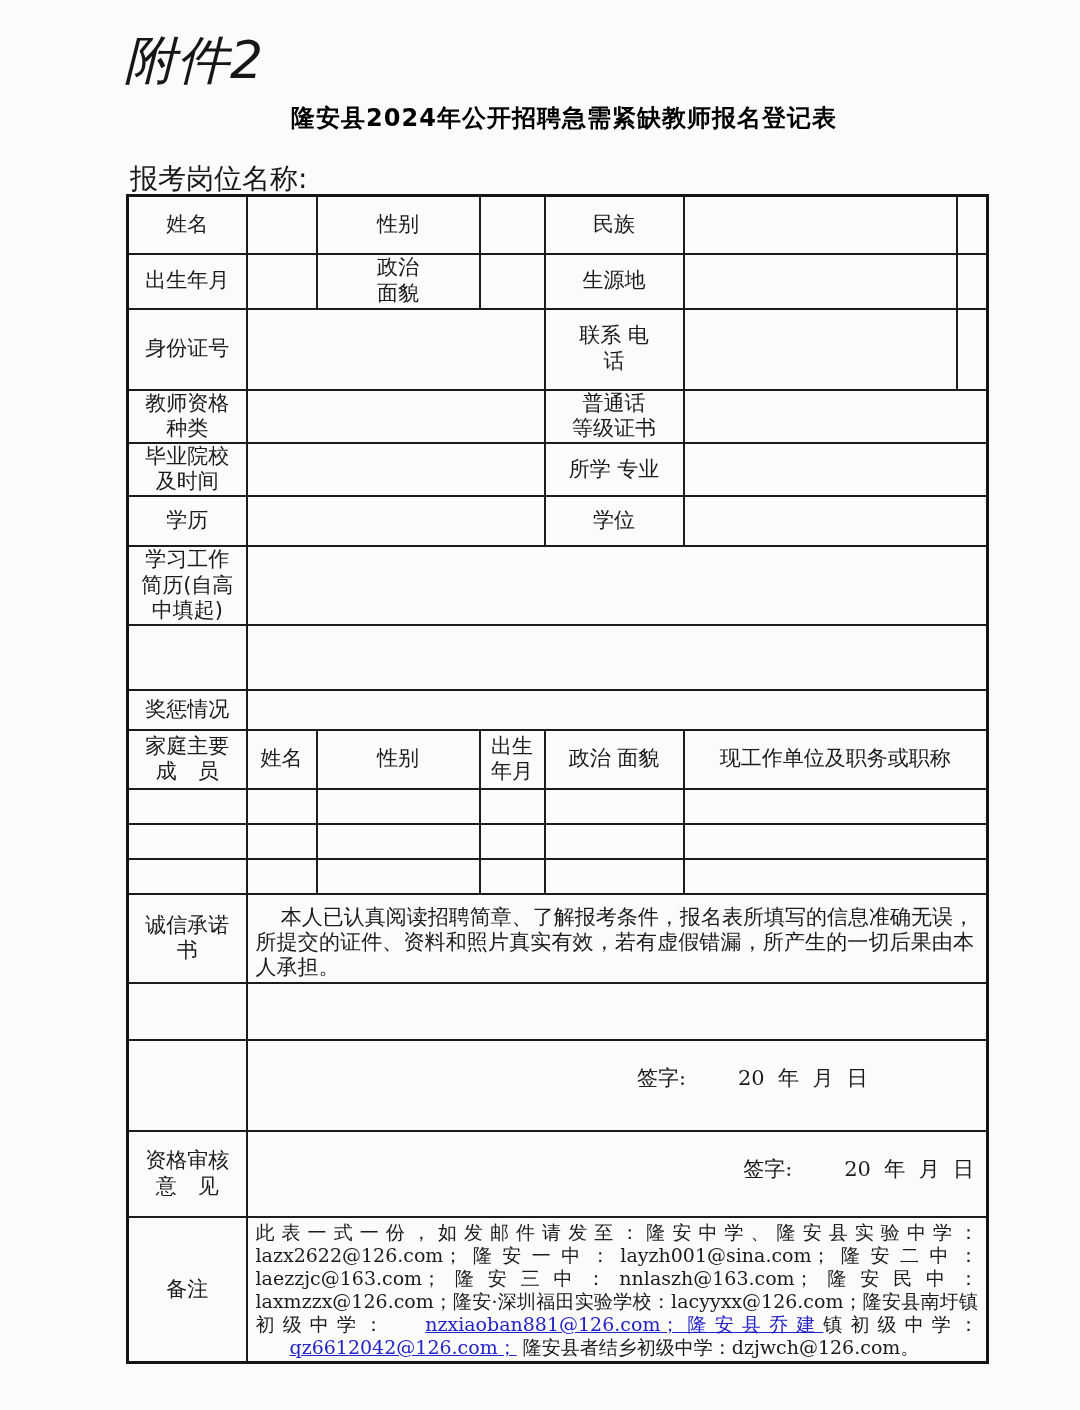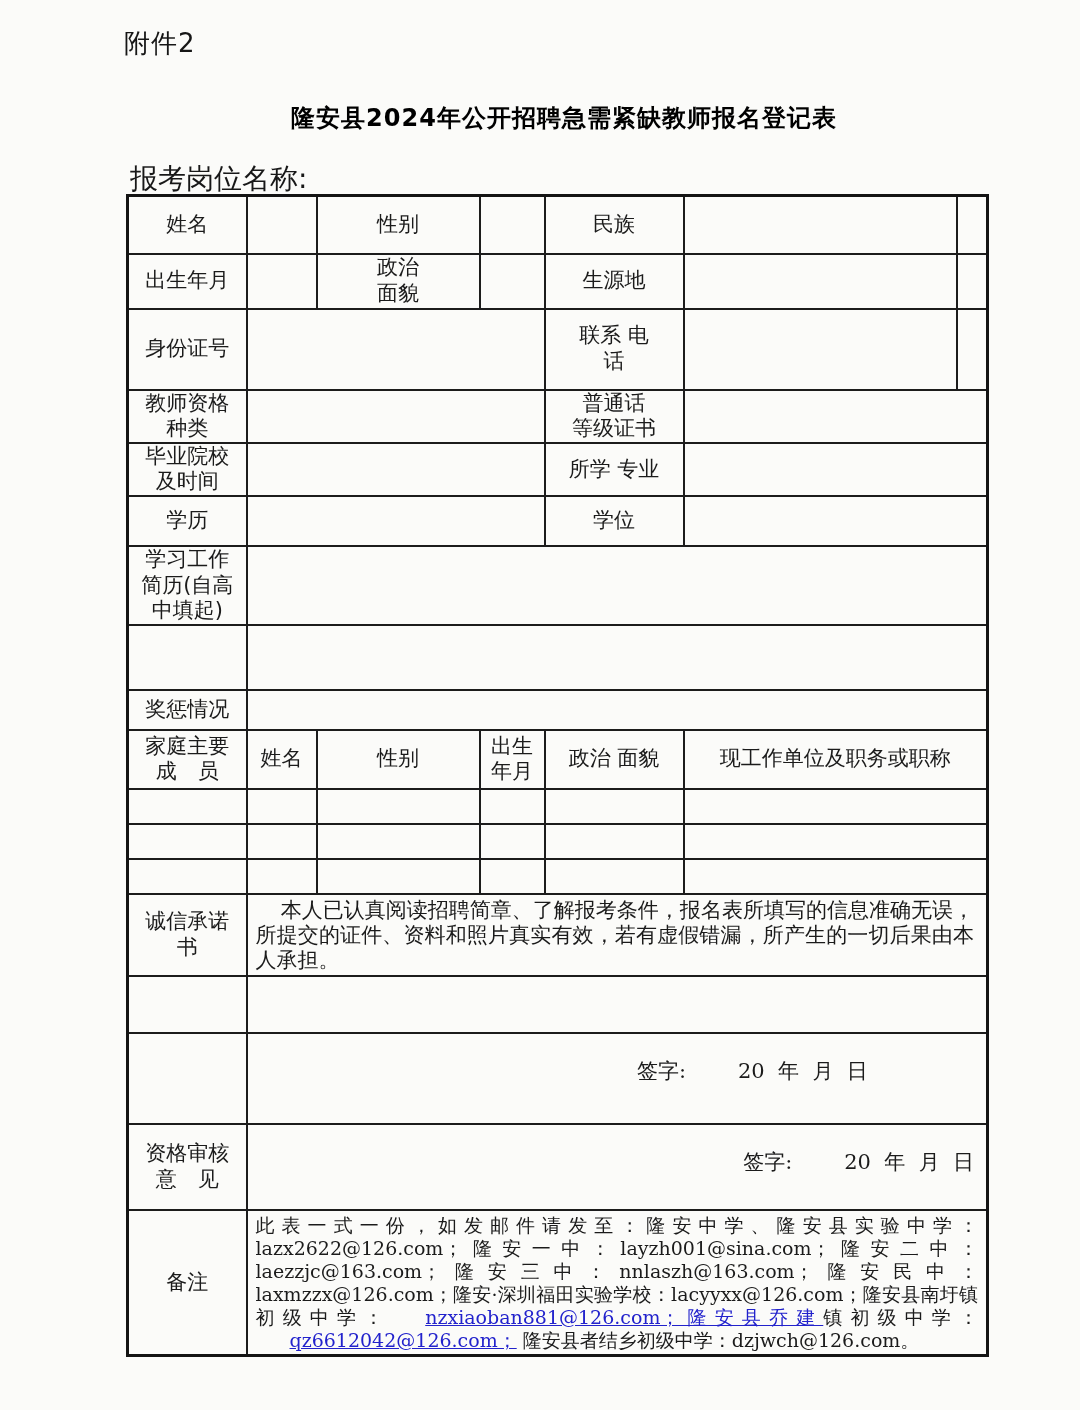--- a/index.html
+++ b/index.html
@@ -6,21 +6,21 @@
   body{
     width:1080px;height:1410px;
     background:#fbfbf9;
     color:#1b1b1b;
     font-family:"DejaVu Sans","Liberation Sans",sans-serif;
     position:relative;
   }
   .page{position:absolute;inset:0;}
   .attachment{
     position:absolute;left:124px;top:26px;
-    font-size:26px;color:#161616;letter-spacing:1px;
+    font-size:52px;color:#161616;letter-spacing:1px;font-style:italic;
   }
   .doc-title{
     position:absolute;left:15px;top:102px;width:1080px;
     text-align:center;font-size:24px;font-weight:bold;color:#000;
     letter-spacing:1px;
     margin-left:9px;
   }
   .pos-label{
     position:absolute;left:130px;top:160px;
     font-size:28px;color:#181818;
@@ -35,21 +35,21 @@
     padding:0;
     text-align:center;vertical-align:middle;
     font-size:21px;line-height:1.22;
     white-space:pre-line;
     overflow:hidden;
   }
   td.prose{
     white-space:normal;text-align:left;vertical-align:top;
   }
   .pledge-body{
-    padding:3px 12px 2px 8px;
+    padding:10px 12px 2px 8px;
     text-indent:1.2em;
     font-size:21px;line-height:25px;
     text-align:justify;
   }
   .remarks-body{
     padding:3px 8px 2px 8px;
     font-family:"DejaVu Serif","Liberation Serif",serif;
     font-size:19px;line-height:23px;
     text-align:justify;
   }

